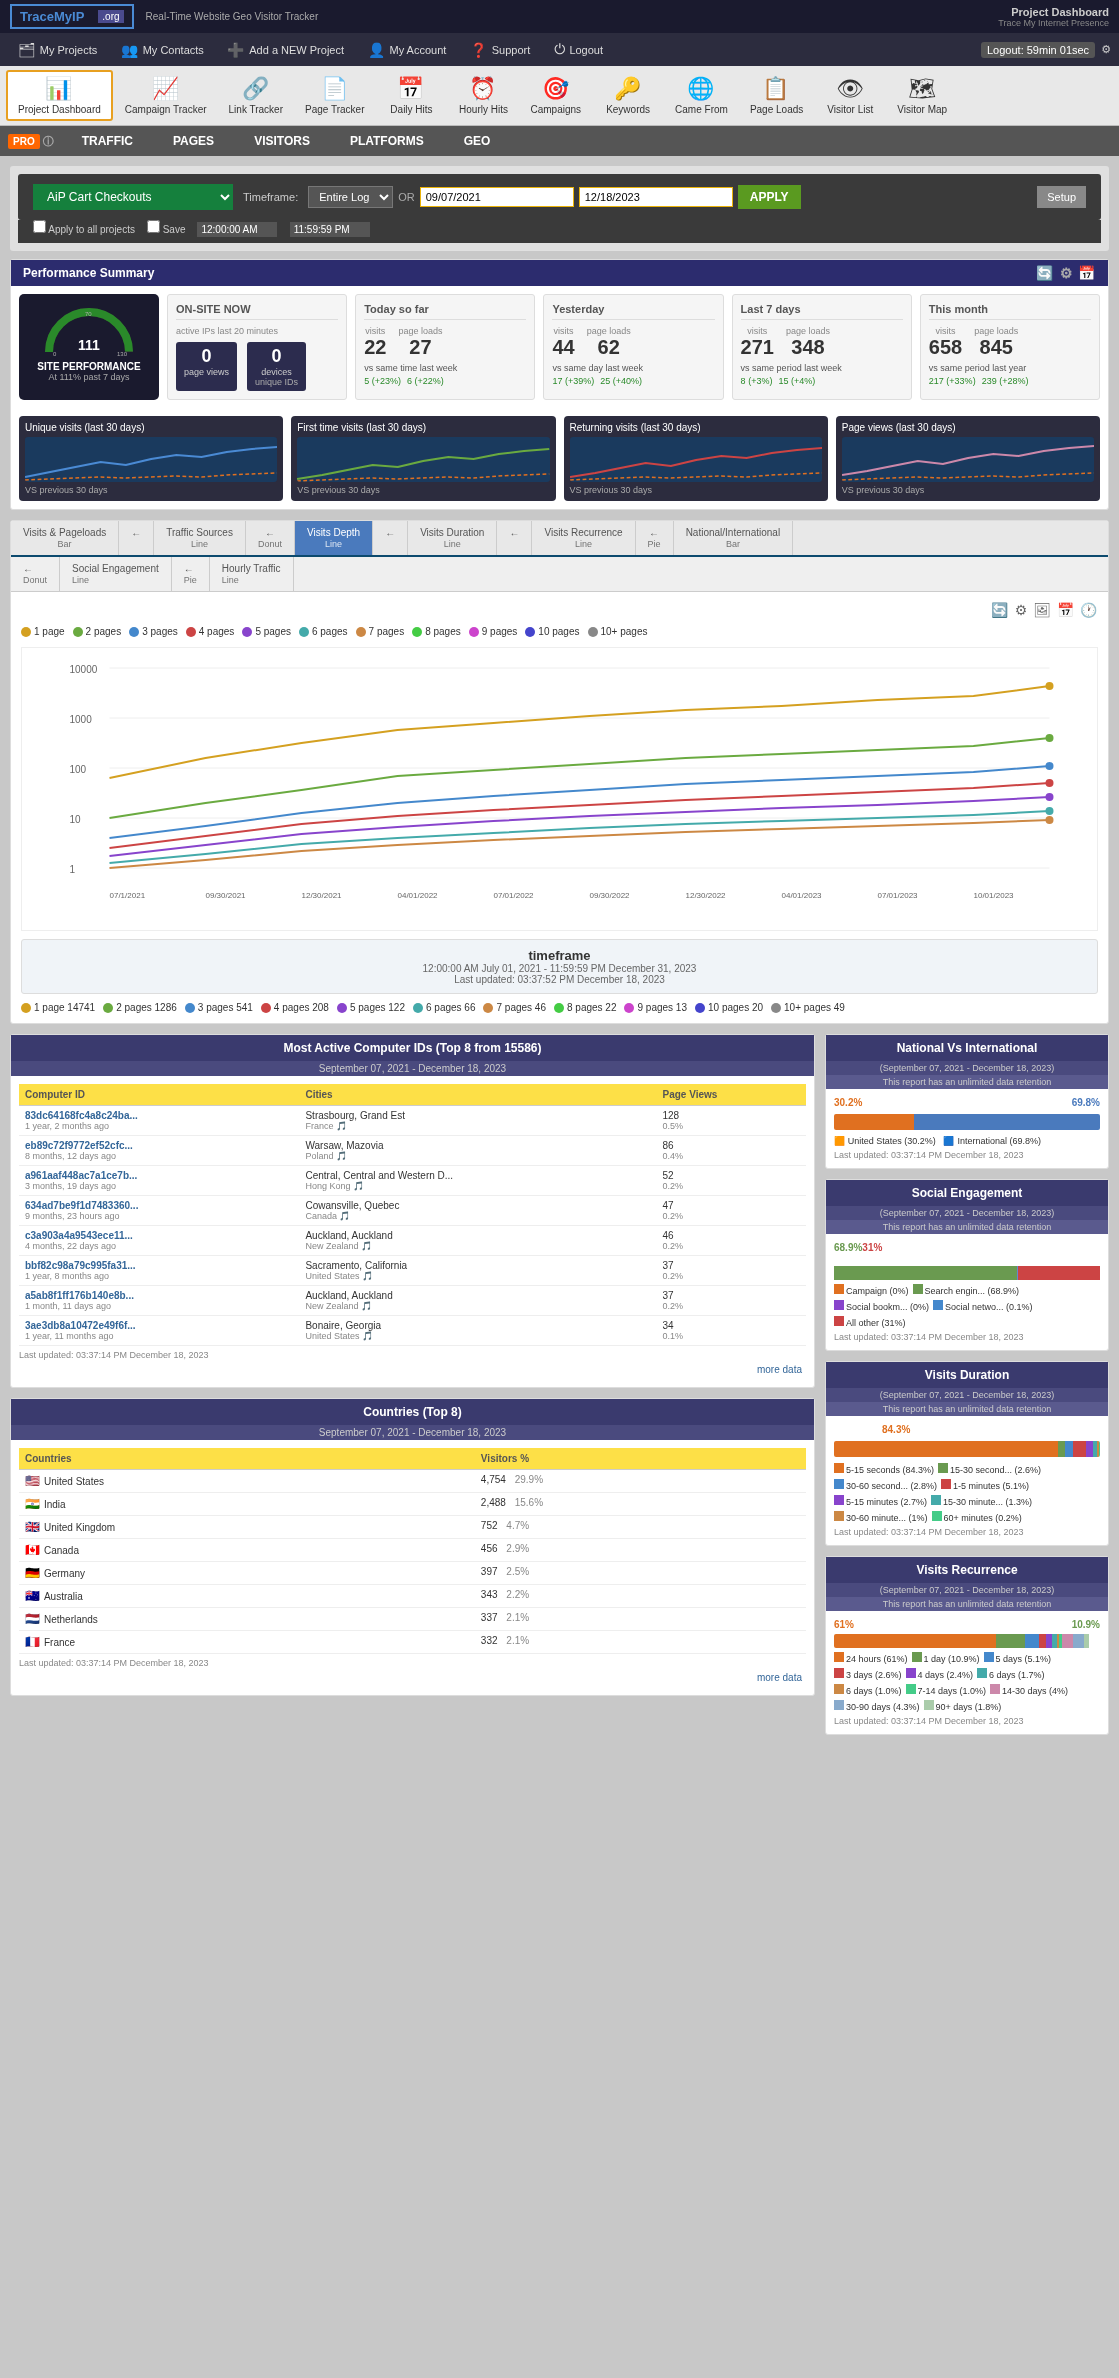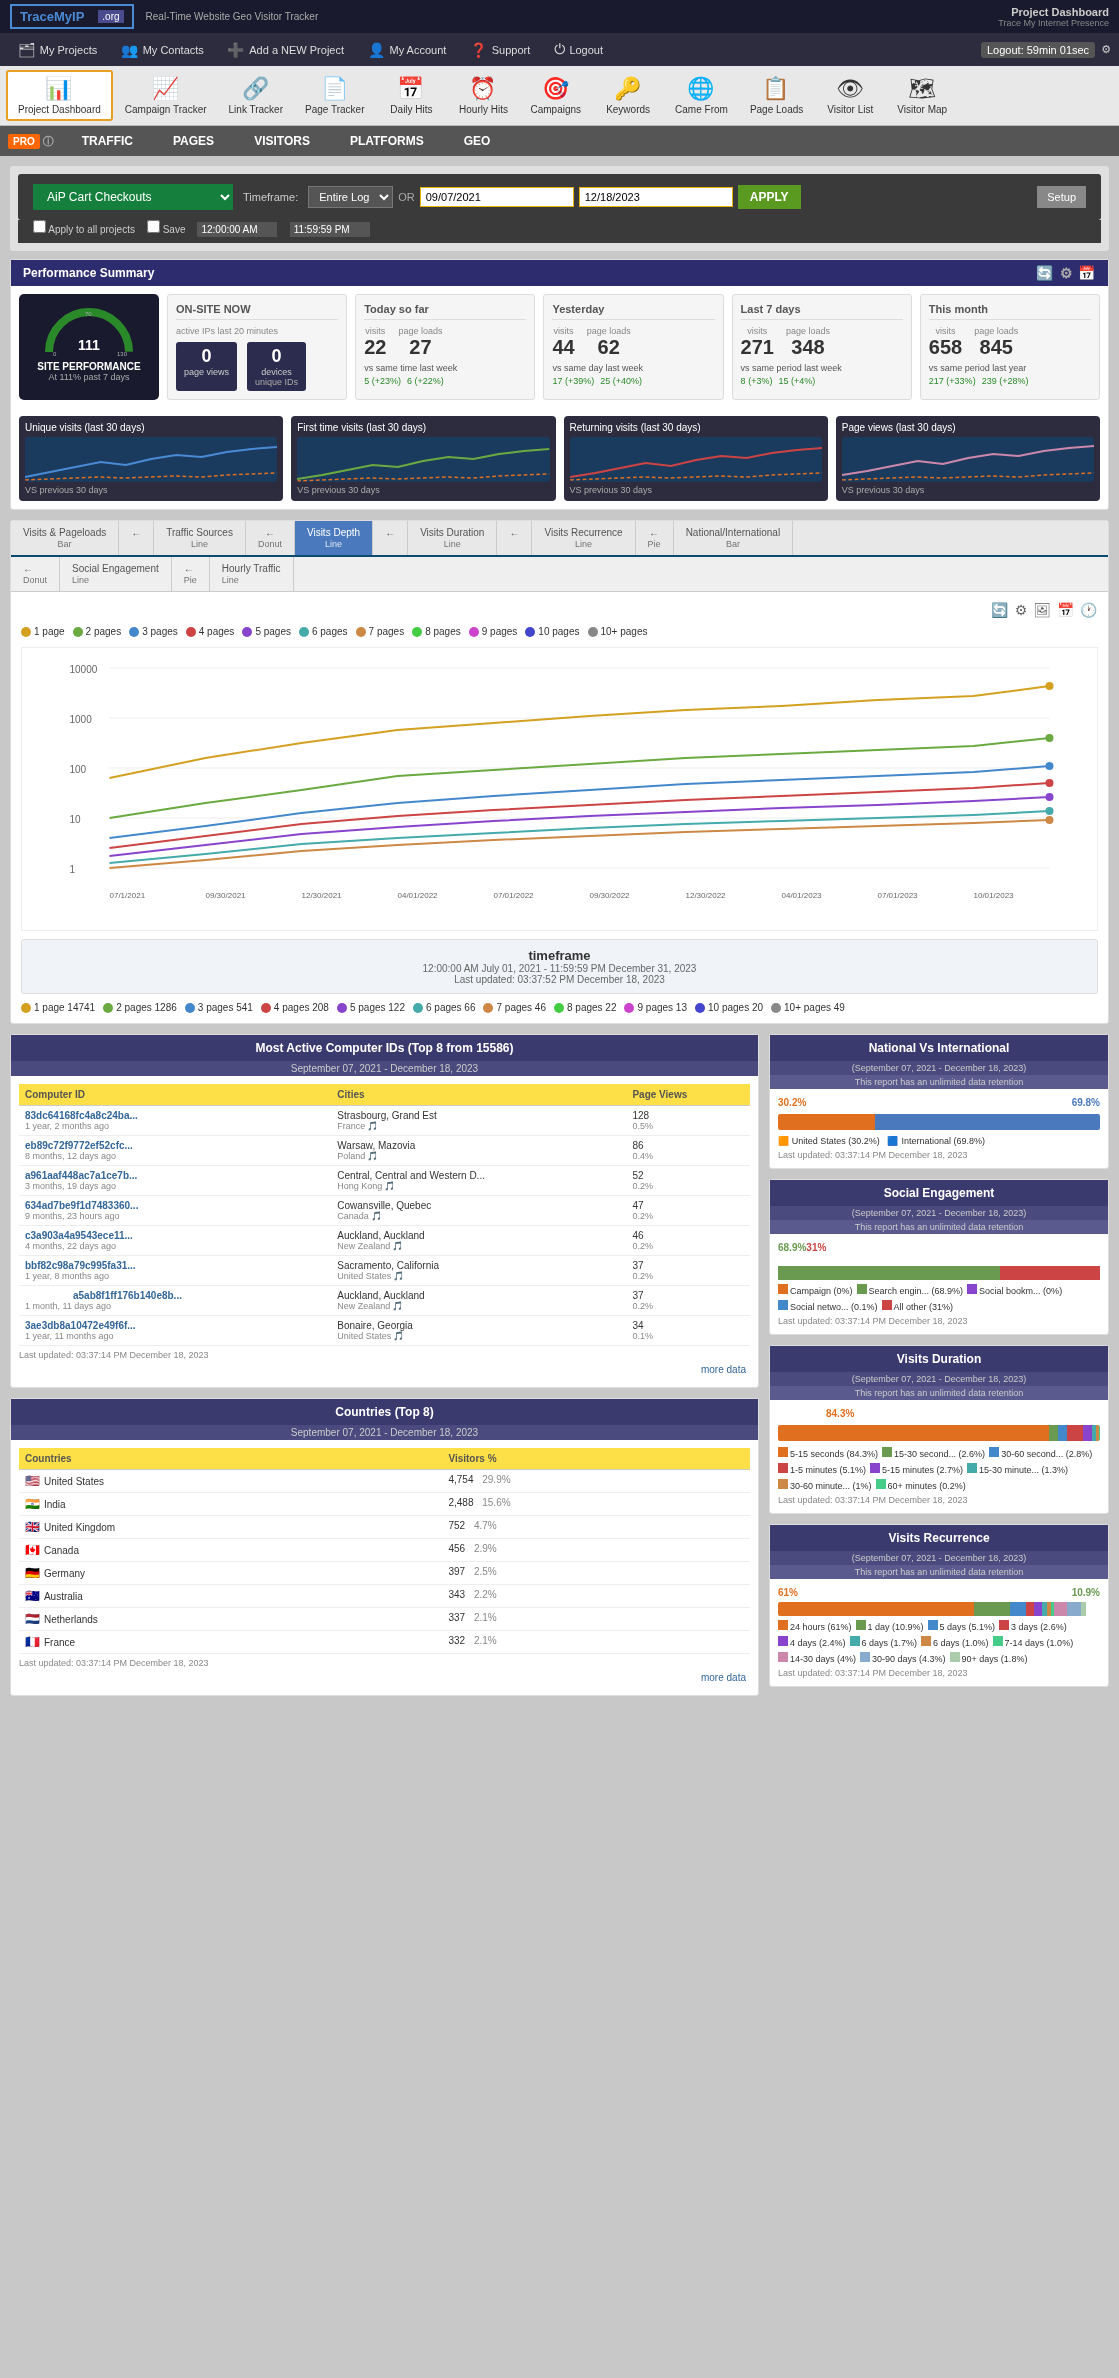--- a/index.html
+++ b/index.html
@@ -85,21 +85,21 @@
     .legend-item { display: flex; align-items: center; gap: 3px; }
     .legend-dot { width: 10px; height: 10px; border-radius: 50%; display: inline-block; }
     .timeframe-info { background: #f0f4f8; border: 1px solid #ddd; border-radius: 3px; padding: 8px; margin-top: 8px; text-align: center; }
     .tf-info-title { font-size: 13px; font-weight: bold; color: #333; }
     .tf-info-sub { font-size: 10px; color: #666; }
     .chart-data-legend { display: flex; flex-wrap: wrap; gap: 8px; margin-top: 8px; font-size: 10px; }
 
     
     .bottom-grid { display: flex; gap: 10px; margin-top: 10px; }
     .bottom-left { flex: 1; display: flex; flex-direction: column; gap: 10px; }
-    .bottom-right { width: 340px; display: flex; flex-direction: column; gap: 10px; }
+    .bottom-right { width: 284px; display: flex; flex-direction: column; gap: 10px; }
 
     .data-card { background: #fff; border: 1px solid #ddd; border-radius: 3px; }
     .card-header { background: #3a3a6e; color: #fff; padding: 6px 10px; font-size: 12px; font-weight: bold; text-align: center; }
     .card-sub { background: #4a4a7e; color: #ccc; padding: 2px 10px; font-size: 10px; text-align: center; }
     .card-body { padding: 8px; }
 
     
     table { width: 100%; border-collapse: collapse; font-size: 10px; }
     th { background: #fde047; padding: 5px 6px; text-align: left; font-size: 10px; color: #555; border-bottom: 1px solid #ccc; }
     td { padding: 4px 6px; border-bottom: 1px solid #eee; vertical-align: top; }
@@ -737,21 +737,21 @@
       <div>Sacramento, California</div>
       <div style="color:#888;font-size:9px;">United States 🎵</div>
     </td>
     <td>
       <div>37</div>
       <div class="page-pct">0.2%</div>
     </td>
                 </tr>
                 <tr>
     <td>
-      <div class="comp-id" style="color:#336699;cursor:pointer;margin-left:48px;">a5ab8f1ff176b140e8b...</div>
+      <div class="comp-id" style="color:#336699;cursor:pointer;">a5ab8f1ff176b140e8b...</div>
       <div class="comp-age">1 month, 11 days ago</div>
     </td>
     <td>
       <div>Auckland, Auckland</div>
       <div style="color:#888;font-size:9px;">New Zealand 🎵</div>
     </td>
     <td>
       <div>37</div>
       <div class="page-pct">0.2%</div>
     </td>

